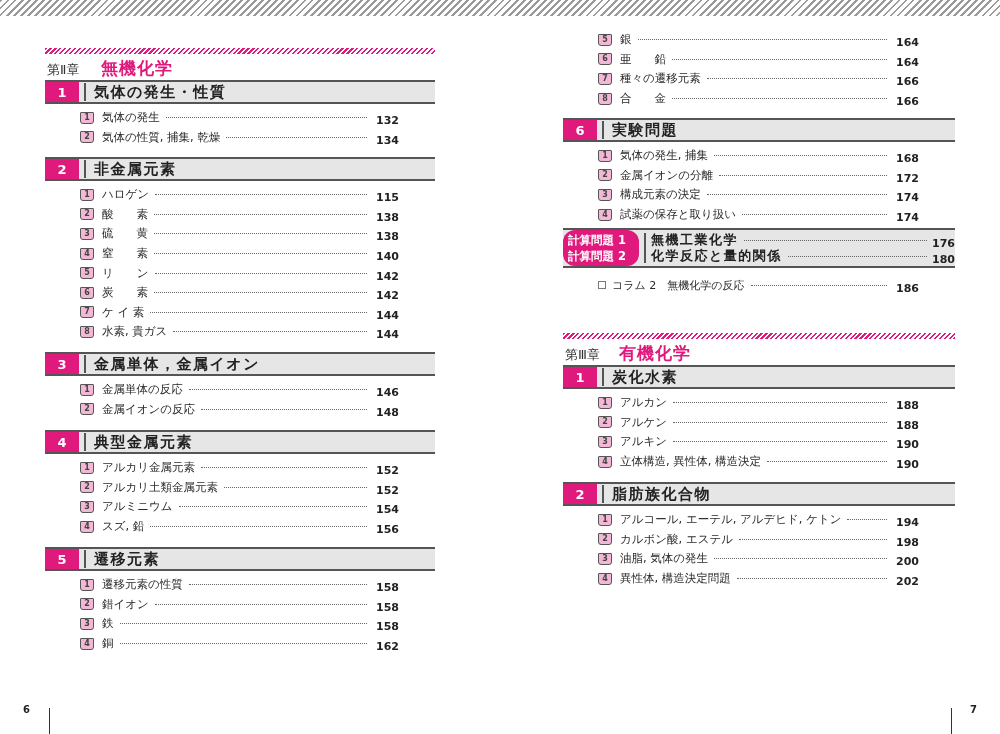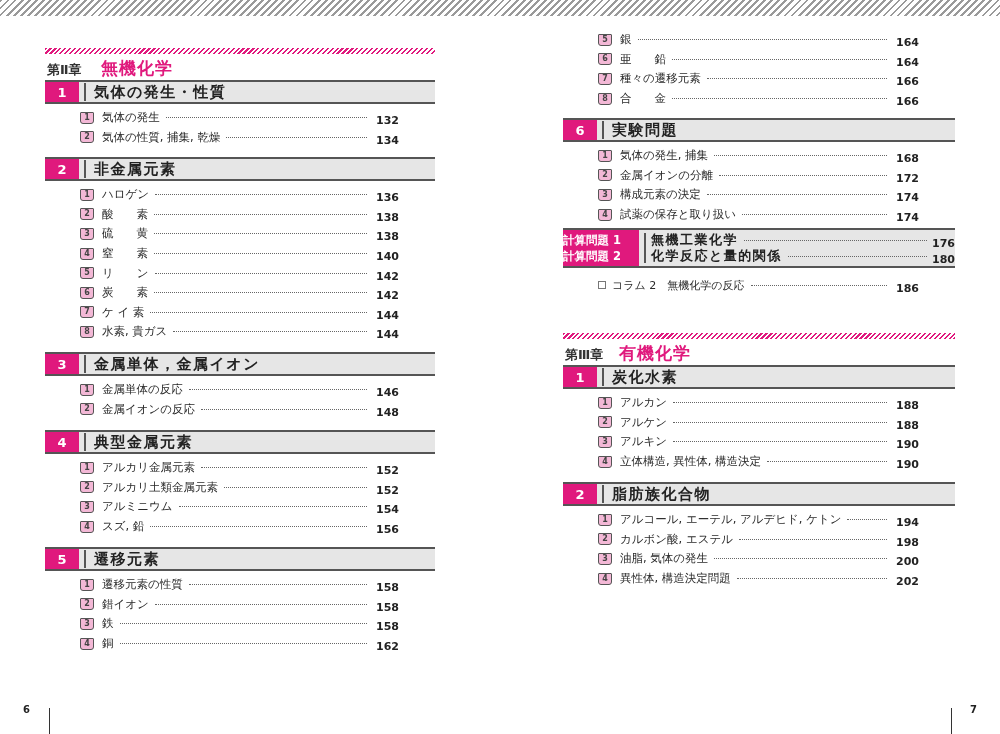--- a/index.html
+++ b/index.html
@@ -14,21 +14,21 @@
   .page { position: absolute; top: 0; }
   .page-left { left: 45px; width: 390px; }
   .page-right { left: 563px; width: 392px; }
 
   .chapter { position: absolute; left: 0; width: 100%; }
   .chapter-hatch {
     height: 6px; width: 100%;
     background: repeating-linear-gradient(135deg, #e0197d 0 1.5px, #ffffff 1.5px 3.5px);
   }
   .chapter-title-row { display: flex; align-items: baseline; height: 26px; padding-top: 3px; }
-  .chapter-num { font-size: 13px; font-weight: bold; color: #333; width: 56px; padding-left: 2px; }
+  .chapter-num { font-size: 13px; font-weight: normal; color: #333; width: 56px; padding-left: 2px; }
   .chapter-name { font-size: 17px; font-weight: bold; color: #e0197d; letter-spacing: 1px; }
 
   .section { position: absolute; left: 0; width: 100%; }
   .section-head {
     display: flex; align-items: center; height: 24px;
     background: #e6e6e6;
     border-top: 2px solid #555;
     border-bottom: 2px solid #555;
   }
   .sec-num {
@@ -51,21 +51,21 @@
   .dots { flex: 1; border-bottom: 1.5px dotted #666; margin: 0 6px; height: 1px; align-self: center; }
   .page-no { width: 26px; text-align: right; font-weight: bold; font-size: 11px; color: #222; margin-right: 36px; margin-top: 6px; }
 
   .calc-block {
     position: absolute; left: 0; width: 100%;
     display: flex; border-top: 2px solid #555; border-bottom: 2px solid #555;
     background: #e6e6e6; height: 40px;
   }
   .calc-labels {
     width: 76px; background: #e0197d; color: #fff; font-weight: bold; font-size: 11.5px;
-    display: flex; flex-direction: column; justify-content: center; line-height: 16px;
+    display: flex; flex-direction: column; justify-content: center; padding-left: 5px; line-height: 16px; border-radius: 12px;
   }
   .calc-sep { width: 2px; background: #555; margin: 3px 5px 3px 5px; }
   .calc-rows { flex: 1; display: flex; flex-direction: column; justify-content: center; }
   .calc-row { display: flex; align-items: center; height: 16px; }
   .calc-title { font-size: 13px; font-weight: bold; letter-spacing: 1.5px; white-space: nowrap; color: #222; }
   .calc-row .page-no { margin-right: 0; }
   .calc-row .dots { margin: 0 2px 0 6px; }
 
   .column-line { position: absolute; left: 0; width: 100%; display: flex; align-items: center; height: 18px; padding-left: 35px; font-size: 11px; }
   .check-box { width: 8px; height: 8px; border: 1px solid #777; margin-right: 6px; flex: none; }
@@ -115,21 +115,21 @@
     <div class="section-head">
       <span class="sec-num">2</span>
       <span class="sec-sep"></span>
       <span class="sec-title">非金属元素</span>
     </div>
     <div class="items">
       <div class="item">
           <span class="book">1</span>
           <span class="item-label">ハロゲン</span>
           <span class="dots"></span>
-          <span class="page-no">136</span>
+          <span class="page-no">115</span>
         </div>
       <div class="item">
           <span class="book">2</span>
           <span class="item-label">酸　　素</span>
           <span class="dots"></span>
           <span class="page-no">138</span>
         </div>
       <div class="item">
           <span class="book">3</span>
           <span class="item-label">硫　　黄</span>

